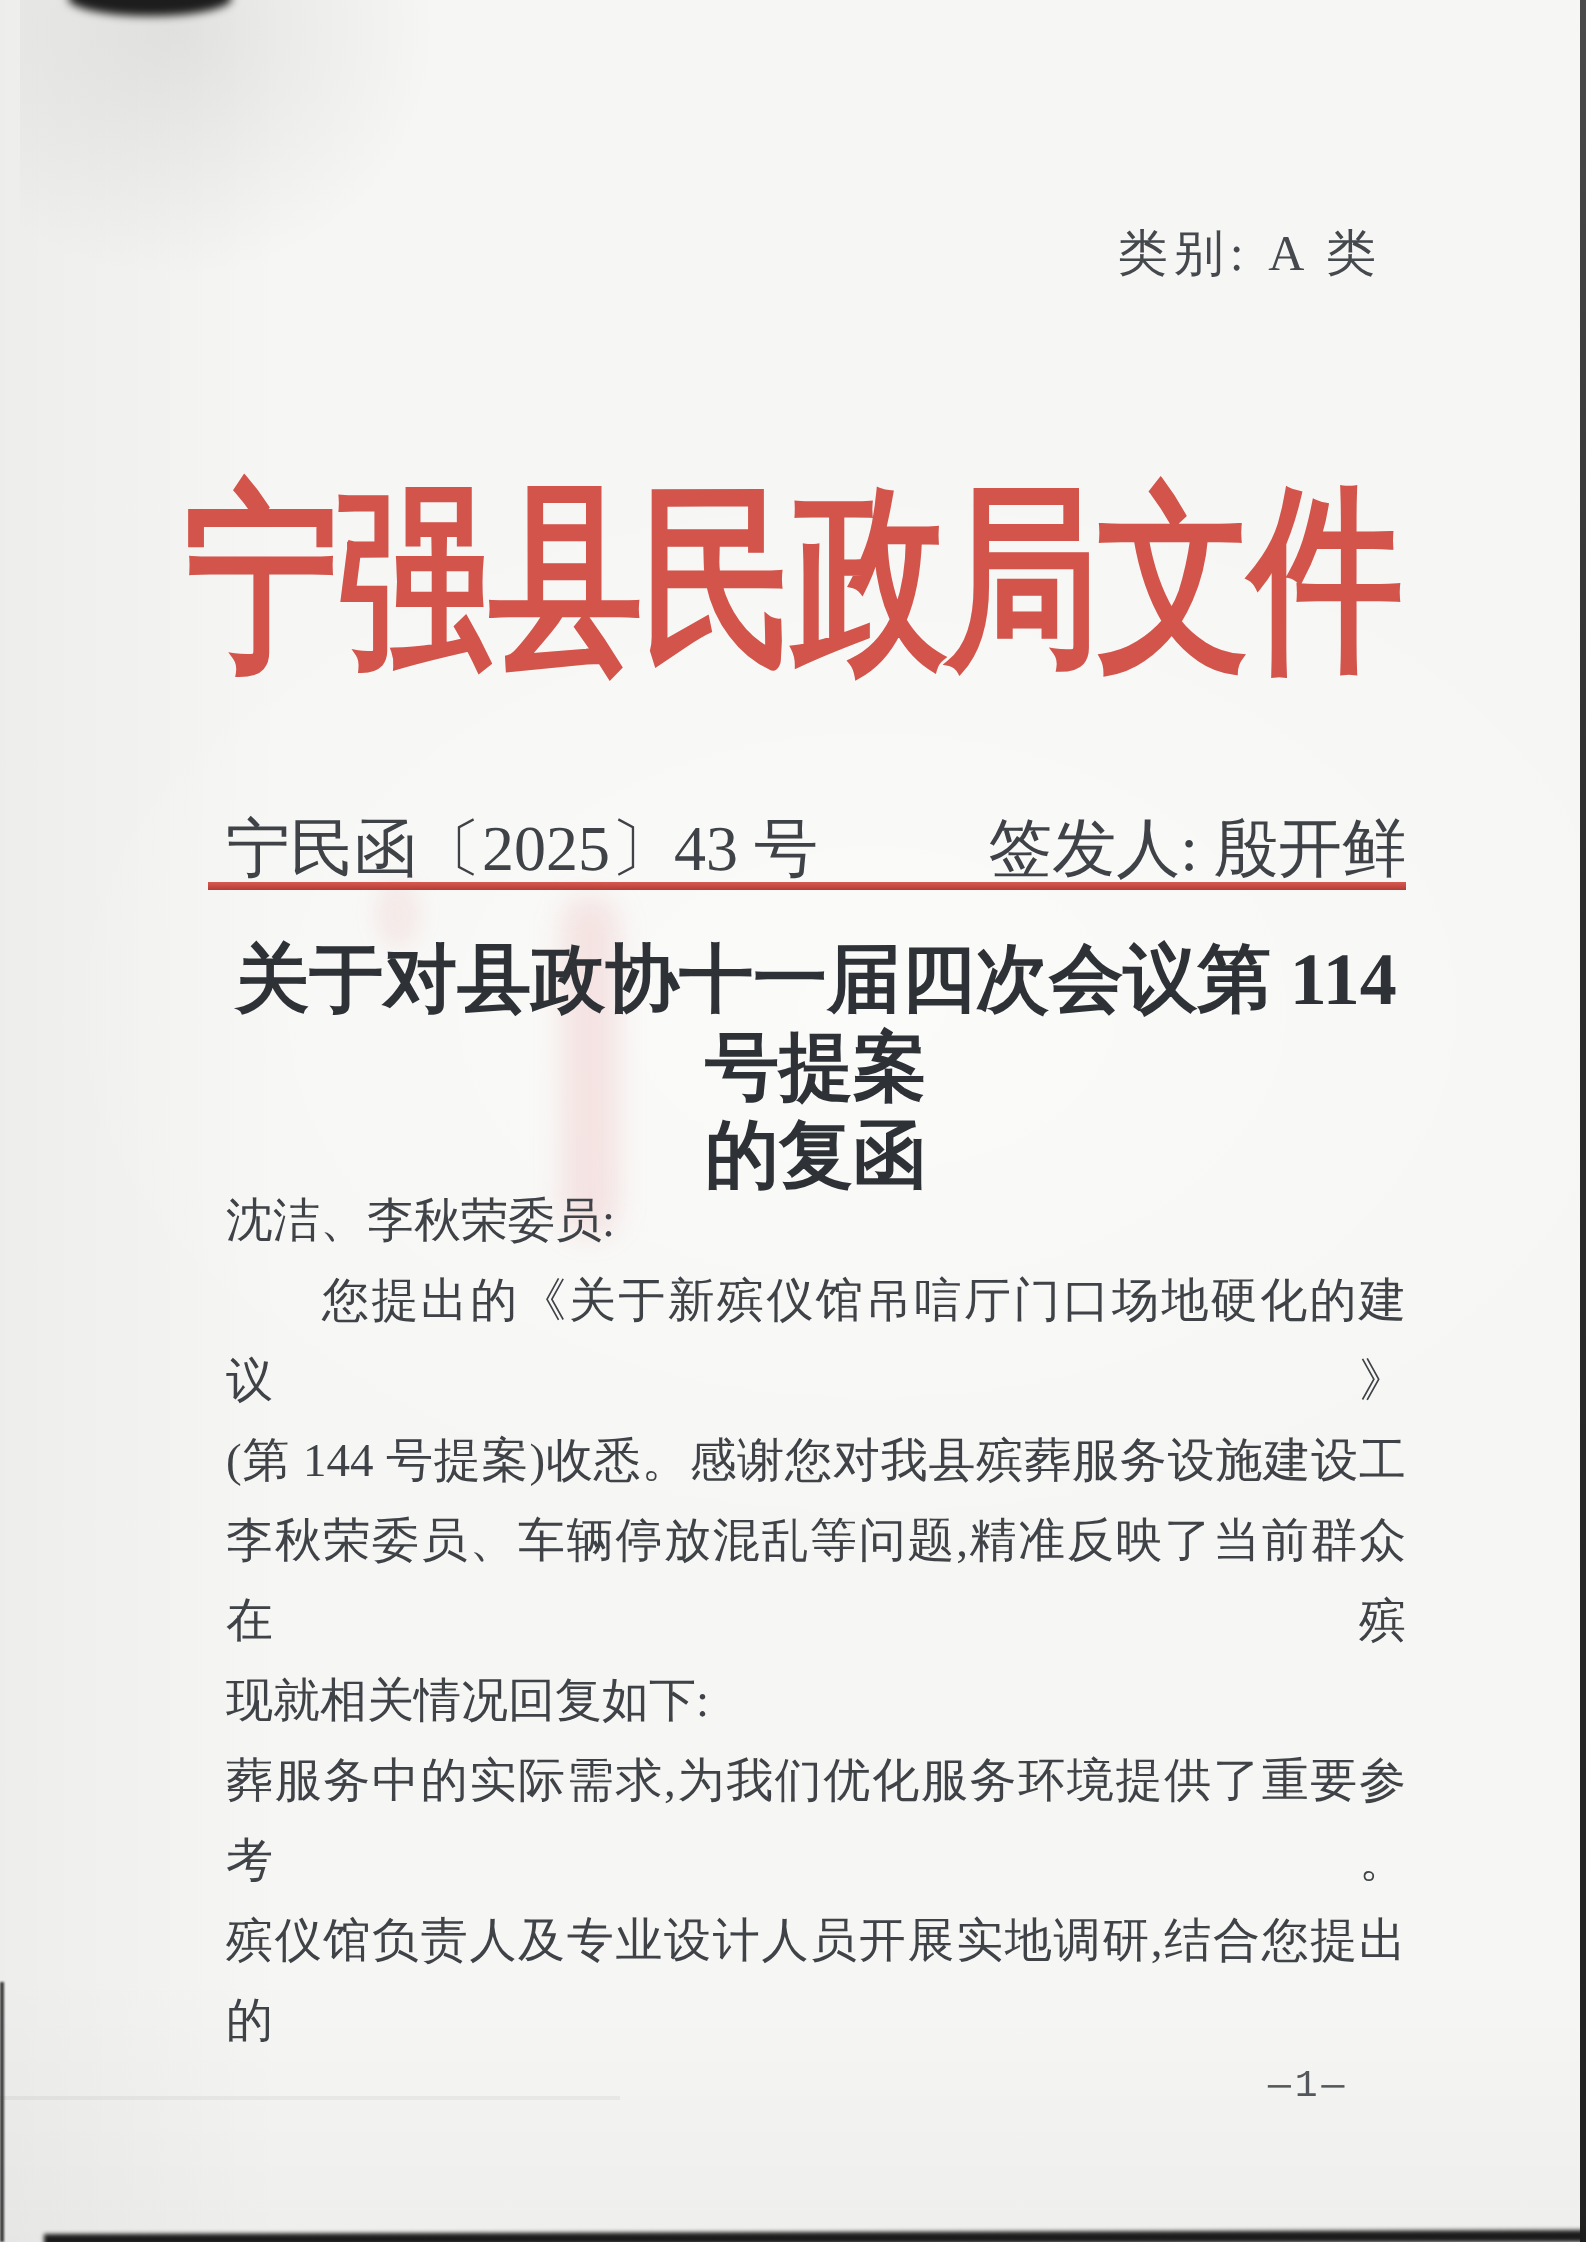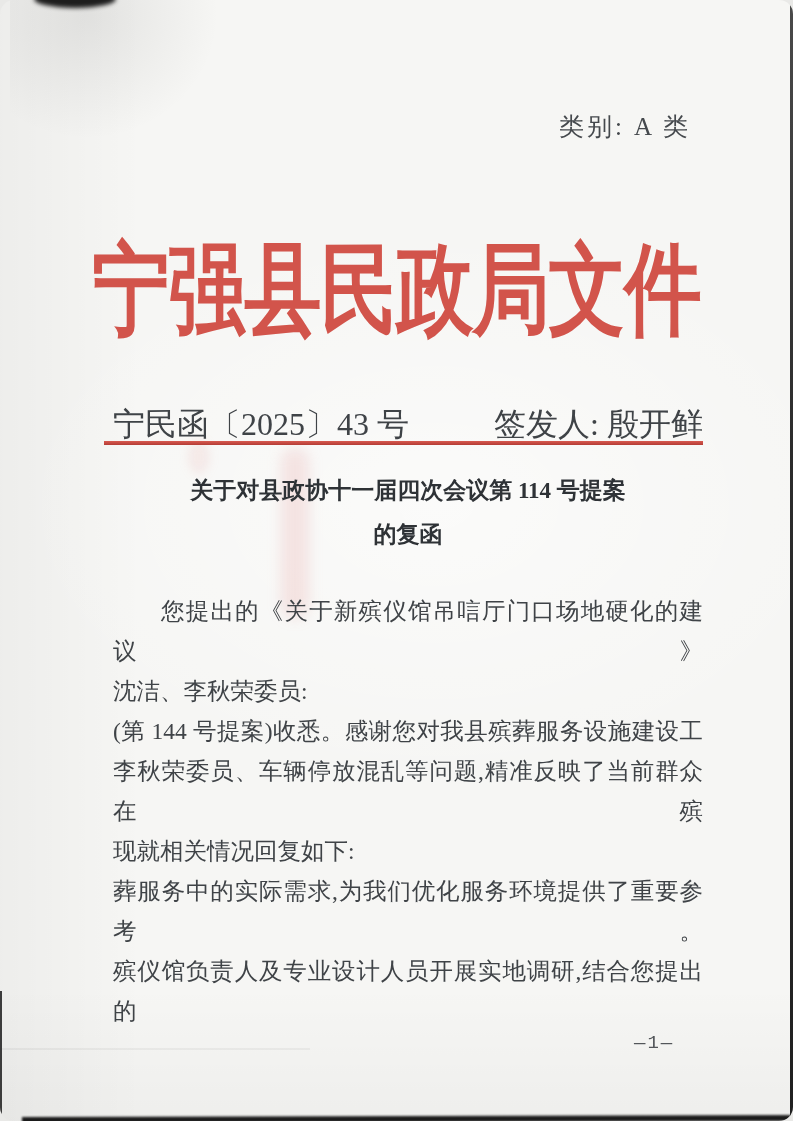--- a/index.html
+++ b/index.html
@@ -11,21 +11,20 @@
   }
   .page{
     position:relative;
     width:793px;height:1121px;
     background:
       radial-gradient(ellipse 600px 400px at 55% 45%, rgba(255,255,255,0.55), rgba(255,255,255,0) 70%),
       linear-gradient(to right, rgba(0,0,0,0.035), rgba(0,0,0,0) 18%),
       linear-gradient(to top, rgba(0,0,0,0.03), rgba(0,0,0,0) 12%),
       #f6f6f4;
     overflow:hidden;
-    border-radius:14px;
   }
   
   .smudge-top{
     position:absolute;left:34px;top:-10px;width:82px;height:18px;
     background:#1d1d1d;border-radius:50%;filter:blur(2px);
   }
   .smudge-top-haze{
     position:absolute;left:10px;top:0px;width:220px;height:150px;
     background:radial-gradient(ellipse at 35% 10%, rgba(60,60,60,0.10), rgba(0,0,0,0) 65%);
   }
@@ -73,21 +72,21 @@
     display:flex;justify-content:space-between;align-items:baseline;
     font-size:32px;color:#3f4347;
   }
   .red-rule{
     position:absolute;top:441px;left:104px;width:599px;height:4px;
     background:linear-gradient(to bottom,#d85a50,#b43c35);
   }
   .letter-title{
     position:absolute;top:469px;left:103px;width:610px;
     text-align:center;
-    font-size:23px;font-weight:bold;color:#2e3236;
+    font-size:37px;font-weight:bold;color:#2e3236;
     line-height:44px;
   }
   .body-block{
     position:absolute;top:591px;left:113px;width:590px;
     font-size:23.5px;color:#3f4347;
     line-height:40px;
   }
   .line{width:100%;}
   .indent{text-indent:48px;}
   .just{text-align:justify;text-align-last:justify;}
@@ -118,22 +117,22 @@
   </div>
 
   <div class="red-rule"></div>
 
   <div class="letter-title">
     <div>关于对县政协十一届四次会议第 114 号提案</div>
     <div>的复函</div>
   </div>
 
   <div class="body-block">
+    <div class="line">沈洁、李秋荣委员:</div>
     <div class="line indent just">您提出的《关于新殡仪馆吊唁厅门口场地硬化的建议》</div>
-    <div class="line">沈洁、李秋荣委员:</div>
     <div class="line just">(第 144 号提案)收悉。感谢您对我县殡葬服务设施建设工</div>
     <div class="line just">李秋荣委员、车辆停放混乱等问题,精准反映了当前群众在殡</div>
     <div class="line">现就相关情况回复如下:</div>
     <div class="line just">葬服务中的实际需求,为我们优化服务环境提供了重要参考。</div>
     <div class="line just">殡仪馆负责人及专业设计人员开展实地调研,结合您提出的</div>
 
   </div>
 
   <div class="pagenum">—1—</div>
 

